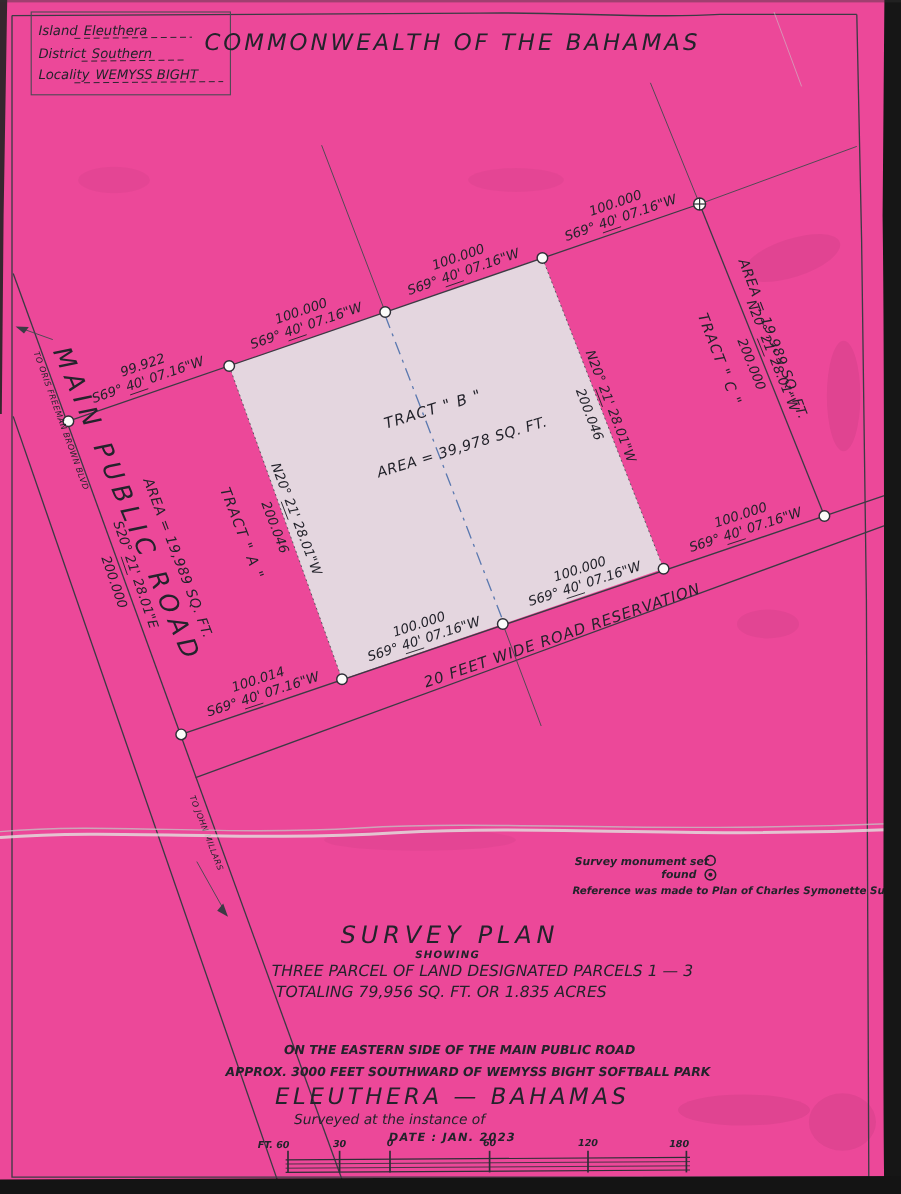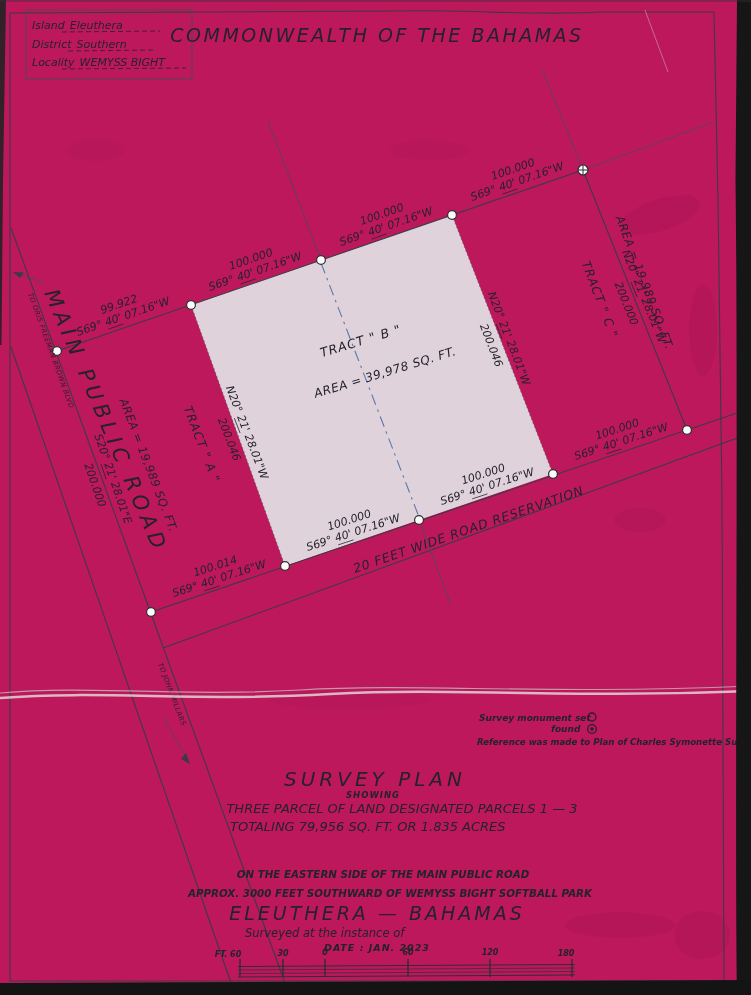--- a/index.html
+++ b/index.html
@@ -1,16 +1,16 @@
 <!DOCTYPE html>
 <html><head>
 <meta charset="utf-8">
 <style>
   html,body{margin:0;padding:0;background:#777;}
-  #page{position:relative;width:751px;height:995px;background:#be185d;overflow:hidden;
+  #page{position:relative;width:751px;height:995px;background:#ec4899;overflow:hidden;
         font-family:"DejaVu Sans",sans-serif;}
   svg{position:absolute;inset:0;display:block;}
   .t{font-family:"DejaVu Sans",sans-serif;font-style:italic;fill:#23232b;}
   .bold{font-weight:bold;}
   .ln{stroke:#3b3b44;stroke-width:1.1;fill:none;}
   .thin{stroke:#4a4a52;stroke-width:0.8;fill:none;}
   .dot{stroke:#55555e;stroke-width:0.8;fill:none;stroke-dasharray:1.6 2.6;}
   .blue{stroke:#5b79b0;stroke-width:1.1;fill:none;stroke-dasharray:11 5 2.5 5;}
   .mon{fill:#fbfbf9;stroke:#2e2e36;stroke-width:1.2;}
   .u{stroke:#23232b;stroke-width:0.7;}

